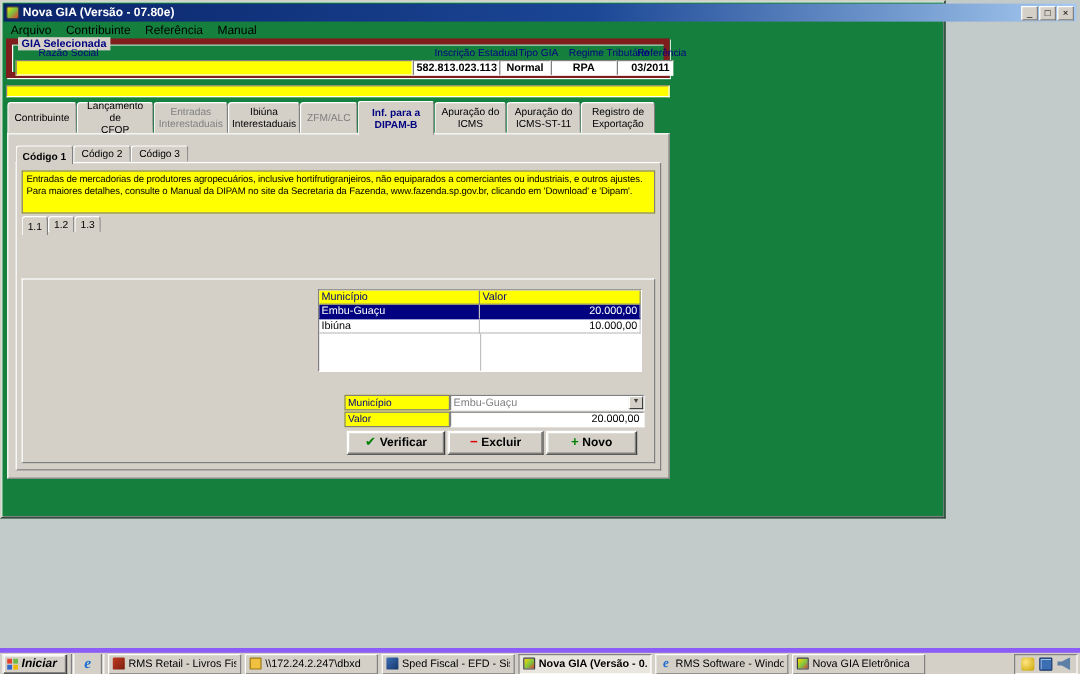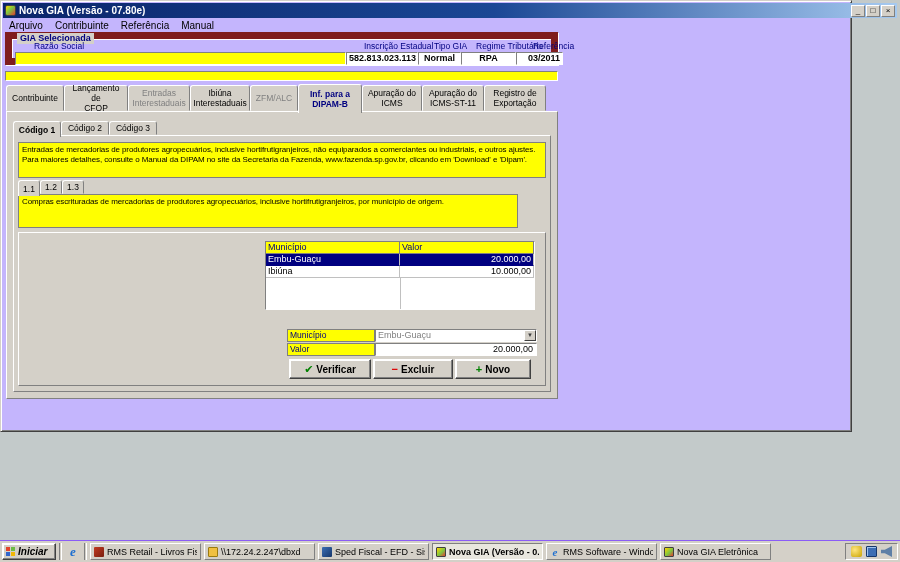--- a/index.html
+++ b/index.html
@@ -11,39 +11,39 @@
     background:#C3CACA;
     color:#000;
   }
 
   
   .raised { background:#D4D0C8; border:1px solid; border-color:#FFFFFF #404040 #404040 #FFFFFF; box-shadow:inset -1px -1px 0 #808080, inset 1px 1px 0 #FFFFFF; }
   .raised-thin { background:#D4D0C8; border:1px solid; border-color:#FFFFFF #808080 #808080 #FFFFFF; }
   .sunken-thin { border:1px solid; border-color:#808080 #FFFFFF #FFFFFF #808080; }
 
   
-  .window { position:absolute; left:0; top:0; width:852px; height:432px; background:#c4b5fd;
+  .window { position:absolute; left:0; top:0; width:788px; height:432px; background:#15803d;
     border:1px solid; border-color:#D4D0C8 #404040 #404040 #D4D0C8;
     box-shadow:inset 1px 1px 0 #FFFFFF, inset -1px -1px 0 #808080; }
 
   .titlebar { position:absolute; left:2px; top:2px; width:894px; height:15px;
     background:linear-gradient(90deg,#0A246A 0%,#1B4795 55%,#A6CAF0 100%);
     display:flex; align-items:center; padding:0 2px; color:#fff; }
   .app-icon { width:11px; height:11px; margin-right:3px; border-radius:2px;
     background:linear-gradient(135deg,#FFD700 0%,#7EC640 45%,#E03C32 100%); border:1px solid #404040; }
   .title-text { font-weight:bold; font-size:10px; white-space:nowrap; flex:1; }
   .winbtns { display:flex; gap:1px; }
   .winbtn { width:14px; height:12px; font-size:8px; line-height:10px; text-align:center; color:#000; cursor:default; }
 
   .menubar { position:absolute; left:2px; top:18px; width:894px; height:13px; display:flex; align-items:center; }
   .menu-item { padding:0 6px; height:13px; line-height:13px; font-size:10px; cursor:default; }
 
   
   .groupbox { position:absolute; left:4px; top:31px; width:553px; height:33px;
-    border:7px solid #7f1d1d; box-shadow:inset 1px 1px 0 #FFFFFF, 1px 1px 0 #FFFFFF; }
+    border:5px solid #7f1d1d; box-shadow:inset 1px 1px 0 #FFFFFF, 1px 1px 0 #FFFFFF; }
   .gb-legend { position:absolute; left:5px; top:-6px; background:#D4D0C8; padding:0 3px;
     color:#000080; font-weight:bold; font-size:9px; line-height:11px; }
   .mini-label { position:absolute; color:#000080; font-size:8.5px; line-height:10px; white-space:nowrap;padding-left:18px; }
   .field { position:absolute; background:#FFFFFF; font-size:9px; line-height:11px; padding:0 2px; }
   .field.yellow { background:#FFFF00; }
   .field.bold-val { font-weight:bold; text-align:center; }
 
   .yellow-strip { position:absolute; left:4px; top:70px; width:553px; height:10px; background:#FFFF00; }
 
   
@@ -107,21 +107,21 @@
     font-size:9px; line-height:11px; text-align:right; padding:0 3px; }
 
   .btn { position:absolute; top:126px; height:20px; display:flex; align-items:center; justify-content:center;
     gap:3px; font-size:10px; font-weight:bold; cursor:default; }
   .btn-glyph { font-size:11px; line-height:11px; font-weight:bold; }
   .g-green { color:#008000; }
   .g-red { color:#DD0000; }
 
   
   .taskbar { position:absolute; left:0; top:540px; width:900px; height:22px; background:#D4D0C8;
-    border-top:1px solid #8b5cf6; display:flex; align-items:center; padding:0 2px; gap:3px; }
+    border-top:4px solid #8b5cf6; display:flex; align-items:center; padding:0 2px; gap:3px; }
   .start-btn { width:54px; height:17px; display:flex; align-items:center; gap:3px; padding:0 3px;
     font-weight:bold; font-style:italic; font-size:10px; flex:0 0 auto; cursor:default; }
   .winflag { width:9px; height:9px; display:grid; grid-template-columns:4px 4px; grid-template-rows:4px 4px; gap:1px; flex:0 0 auto; }
   .winflag i { display:block; }
   .winflag i:nth-child(1){background:#E3432C;} .winflag i:nth-child(2){background:#6DBB45;}
   .winflag i:nth-child(3){background:#3366CC;} .winflag i:nth-child(4){background:#F2B705;}
   .tb-sep { width:3px; height:17px; border-left:1px solid #808080; border-right:1px solid #FFFFFF; flex:0 0 auto; }
   .ql-icon { width:16px; height:16px; display:flex; align-items:center; justify-content:center;
     color:#1E6FD0; font-weight:bold; font-style:italic; font-size:13px; font-family:"Liberation Serif","DejaVu Serif",serif; flex:0 0 auto; cursor:default; }
   .task-btn { width:111px; height:17px; display:flex; align-items:center; gap:3px; padding:0 3px;
@@ -241,21 +241,20 @@
             <span class="tab-label">1.1</span>
           </div>
         <div class="tab">
             <span class="tab-label">1.2</span>
           </div>
         <div class="tab">
             <span class="tab-label">1.3</span>
           </div>
       </div>
 
-      <div class="infobox info-sub">Compras escrituradas de mercadorias de produtores agropecuários, inclusive hortifrutigranjeiros, por município de origem.</div>
 
       <div class="data-panel raised-thin">
 
         <div class="grid sunken-thin">
           <div class="grid-row grid-head">
             <div class="grid-cell">Município</div>
             <div class="grid-cell">Valor</div>
           </div>
           <div class="grid-row selected">
             <div class="grid-cell">Embu-Guaçu</div>

